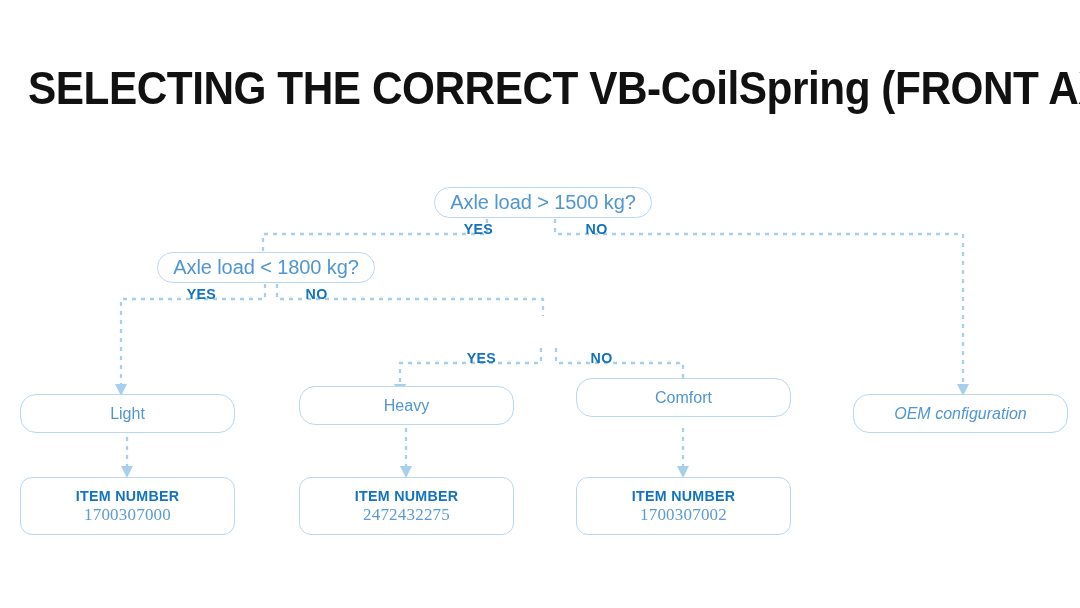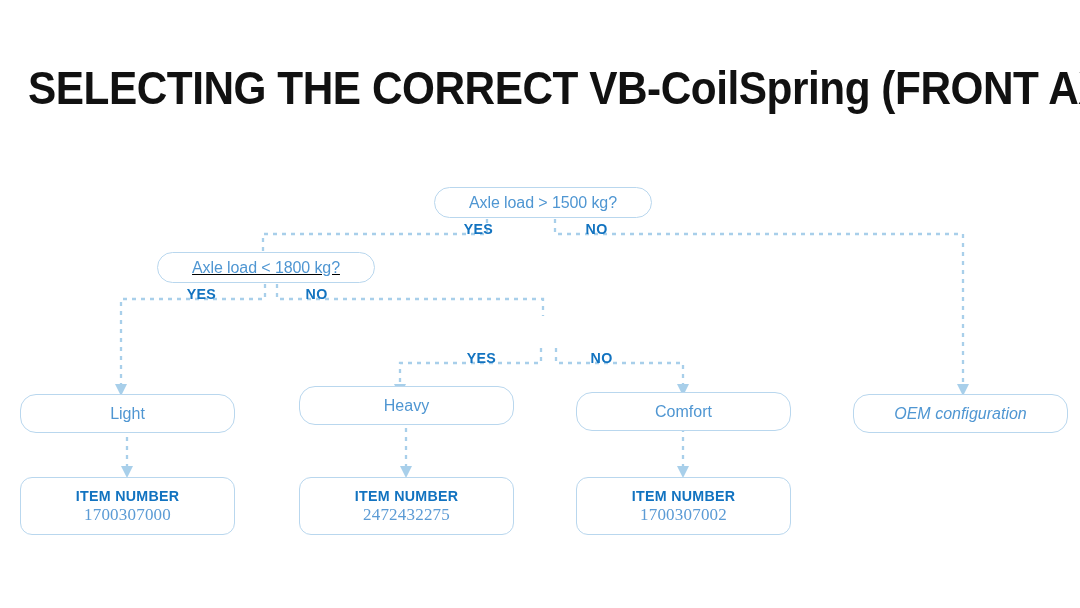--- a/index.html
+++ b/index.html
@@ -56,21 +56,21 @@
     display: flex;
     align-items: center;
     justify-content: center;
     text-align: center;
   }
   .node.decision {
     height: 31px;
     border-radius: 16px;
   }
   .node-label {
-    font-size: 16px;
+    font-size: 20px;
     color: #4f96d2;
     font-family: "Liberation Sans", sans-serif;
     white-space: nowrap;
     letter-spacing: -0.1px;
   }
 
   .node.outcome {
     height: 39px;
     border-radius: 16px;
   }
@@ -148,36 +148,36 @@
       <path d="M 683 428 L 683 472" marker-end="url(#arrow)"></path>
     </g>
   </svg>
 
   <div class="node decision" style="left:434px; top:187px; width:218px;">
     <span class="node-label">Axle load &gt; 1500 kg?</span>
   </div>
   <div class="branch-label" style="left:463px; top:220px;">YES</div>
   <div class="branch-label" style="left:585px; top:220px;">NO</div>
 
-  <div class="node decision" style="left:157px; top:252px; width:218px;text-decoration:underline;">
+  <div class="node decision" style="left:157px; top:252px; width:218px;">
     <span class="node-label">Axle load &lt; 1800 kg?</span>
   </div>
   <div class="branch-label" style="left:186px; top:285px;">YES</div>
   <div class="branch-label" style="left:305px; top:285px;">NO</div>
 
   <div class="branch-label" style="left:466px; top:349px;">YES</div>
   <div class="branch-label" style="left:590px; top:349px;">NO</div>
 
   <div class="node outcome" style="left:20px; top:394px; width:215px;">
     <span class="outcome-label">Light</span>
   </div>
   <div class="node outcome" style="left:299px; top:386px; width:215px;">
     <span class="outcome-label">Heavy</span>
   </div>
-  <div class="node outcome" style="left:576px; top:392px; width:215px;">
+  <div class="node outcome" style="left:576px; top:378px; width:215px;">
     <span class="outcome-label">Comfort</span>
   </div>
   <div class="node outcome" style="left:853px; top:394px; width:215px;font-style:italic;">
     <span class="outcome-label">OEM configuration</span>
   </div>
 
   <div class="node item" style="left:20px; top:477px; width:215px;">
     <span class="item-caption">ITEM NUMBER</span>
     <span class="item-value">1700307000</span>
   </div>

